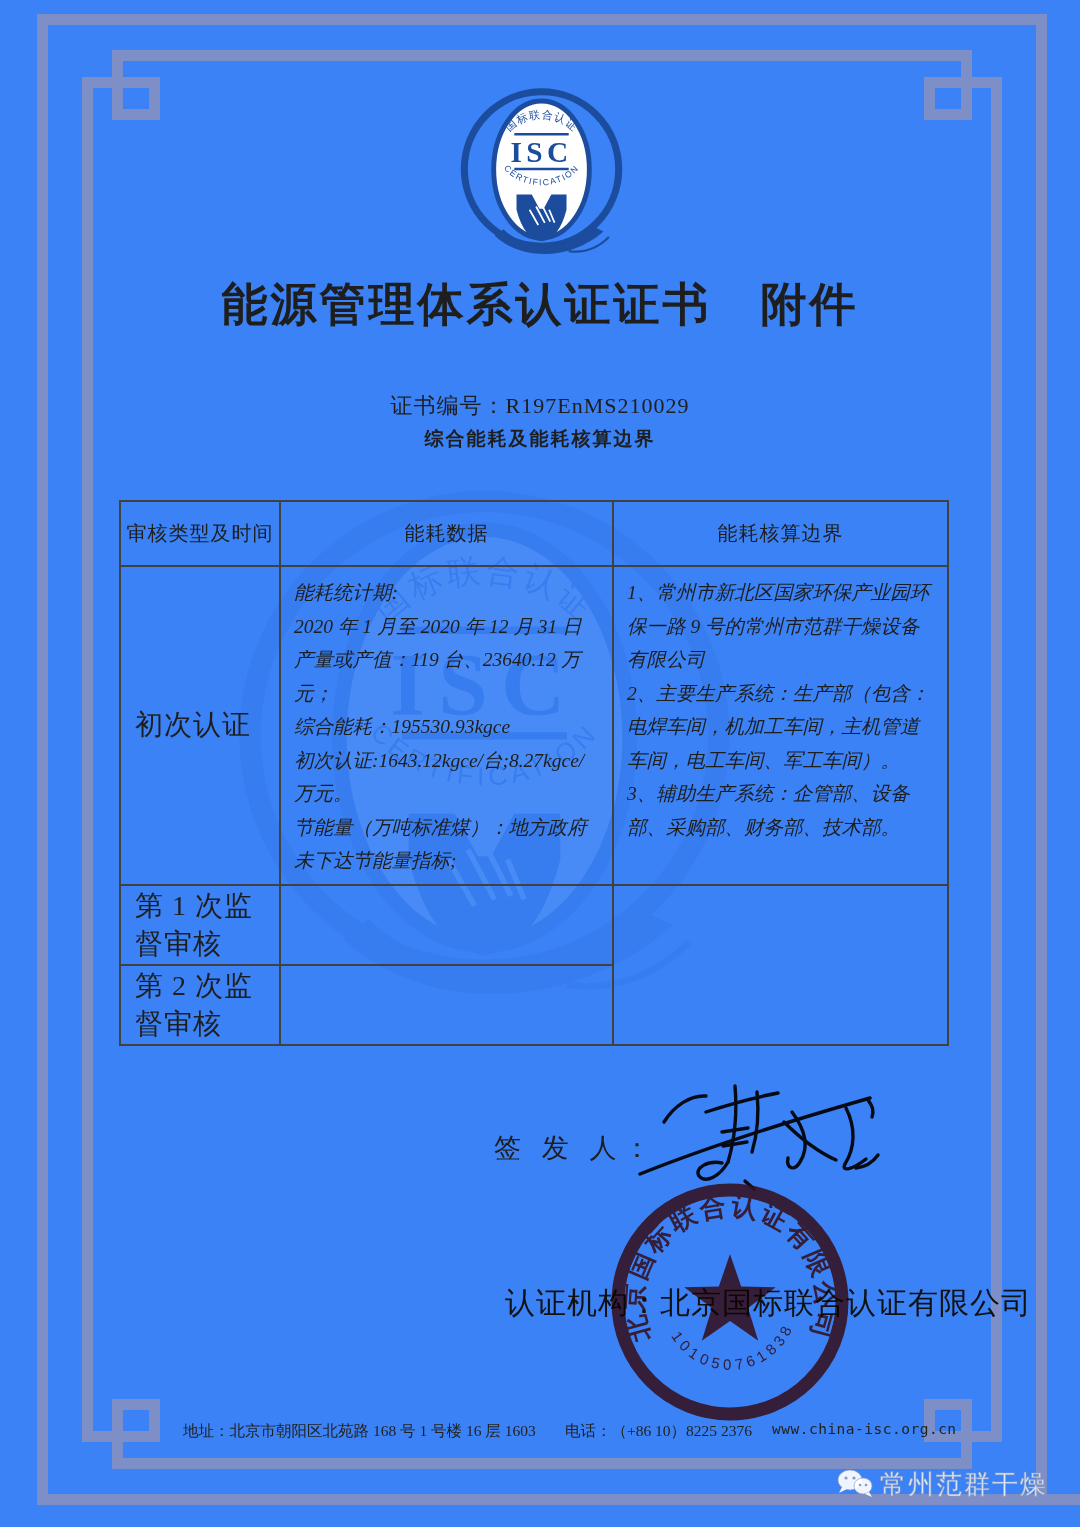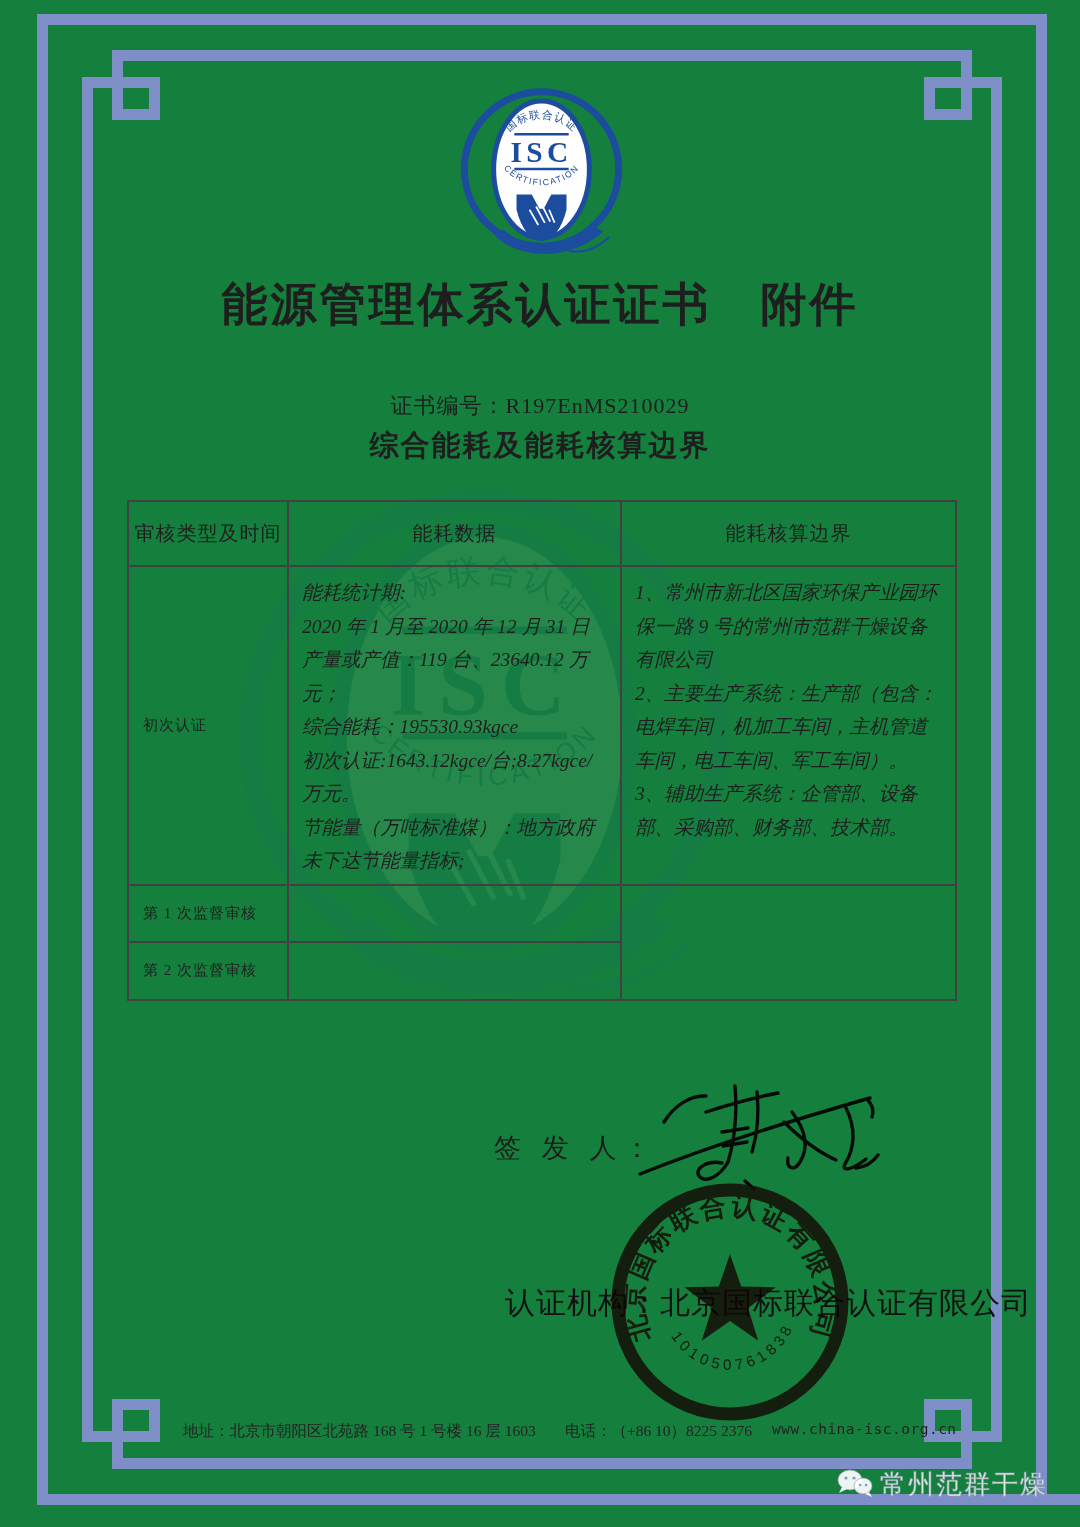--- a/index.html
+++ b/index.html
@@ -1,32 +1,32 @@
 <!DOCTYPE html>
 <html><head>
 <meta charset="utf-8">
 <style>
   html,body{margin:0;padding:0;background:#ffffff;}
-  .page{position:relative;width:1080px;height:1527px;background:#15803d;overflow:hidden;
+  .page{position:relative;width:1080px;height:1527px;background:#3b82f6;overflow:hidden;
         font-family:"Liberation Serif",serif;color:#1e1e1e;}
   .abs{position:absolute;}
   svg.layer{position:absolute;left:0;top:0;pointer-events:none;}
   .z0{z-index:0;} .z1{z-index:1;} .z3{z-index:3;} .z5{z-index:5;}
 
   .title{left:0;top:274px;width:1080px;text-align:center;font-size:46px;font-weight:bold;
          letter-spacing:3px;white-space:pre;}
   .certno{left:0;top:391px;width:1080px;text-align:center;font-size:22px;letter-spacing:1px;}
-  .subtitle{left:0;top:426px;width:1080px;text-align:center;font-size:29px;font-weight:bold;letter-spacing:2px;}
-
-  table.cert{position:absolute;left:127px;top:500px;width:828px;border-collapse:collapse;
+  .subtitle{left:0;top:426px;width:1080px;text-align:center;font-size:19px;font-weight:bold;letter-spacing:2px;}
+
+  table.cert{position:absolute;left:119px;top:500px;width:828px;border-collapse:collapse;
              table-layout:fixed;background:transparent;}
   table.cert td,table.cert th{border:2px solid #414141;font-weight:normal;
              font-family:"Liberation Serif",serif;}
   th.hd{height:61px;font-size:20px;text-align:center;vertical-align:middle;letter-spacing:1px;}
-  td.typecell{font-size:15px;vertical-align:middle;padding-left:14px;letter-spacing:1px;}
+  td.typecell{font-size:28px;vertical-align:middle;padding-left:14px;letter-spacing:1px;}
   td.datacell{vertical-align:top;padding:9px 10px 6px 13px;font-style:italic;}
   td.datacell div{font-size:19.5px;line-height:33.5px;}
   td.r1{height:236px;} td.r2{height:53px;} td.r3{height:54px;}
 
   .sig-label{left:494px;top:1130px;font-size:27px;letter-spacing:7px;}
   .issuer{left:505px;top:1283px;font-size:30px;font-family:"Liberation Sans",sans-serif;
           letter-spacing:1px;color:#111;text-align:center;}
   .footer{left:0;top:1421px;width:1080px;font-size:15.5px;color:#222;}
   .footer .addr{position:absolute;left:183px;top:0;}
   .footer .tel{position:absolute;left:557px;top:0;margin-left:8px;}

